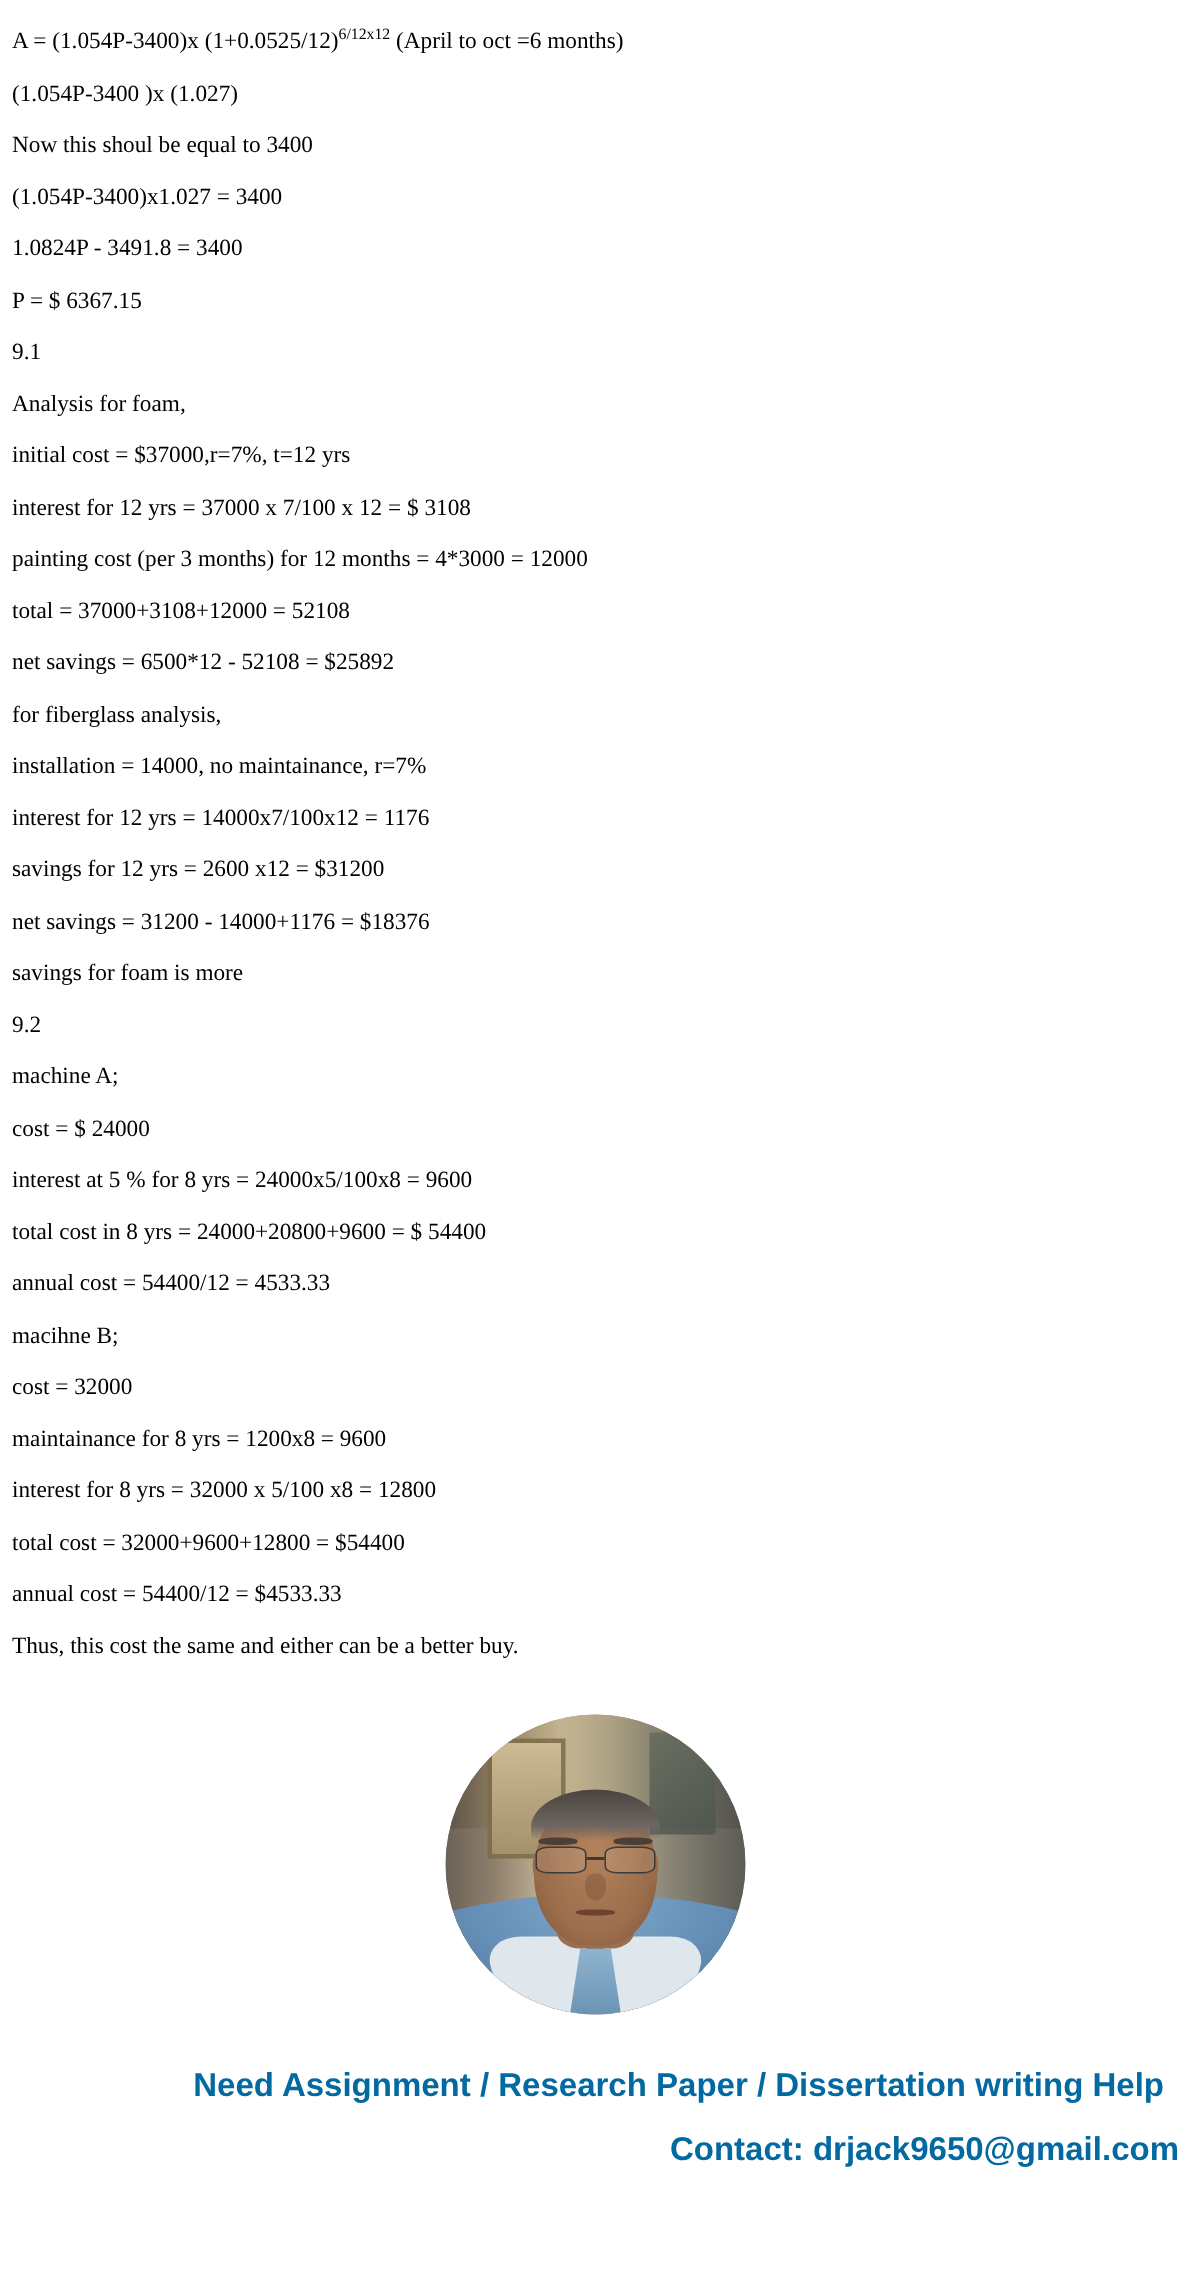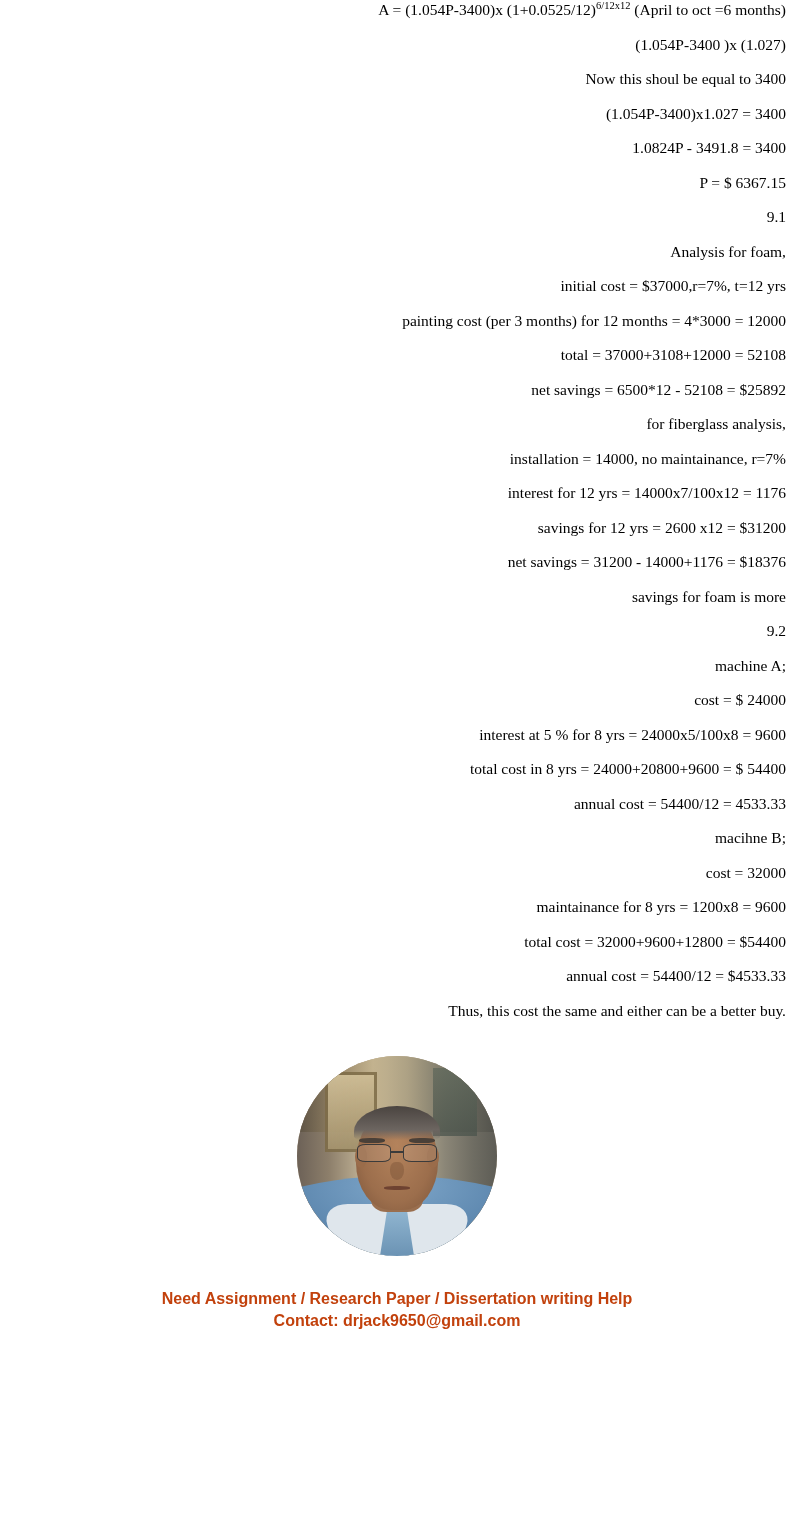--- a/index.html
+++ b/index.html
@@ -12,22 +12,21 @@
     min-height: 1523px;
     font-family: "Liberation Serif", "DejaVu Serif", serif;
     color: #000000;
   }
   .page {
     width: 794px;
     box-sizing: border-box;
     padding: 0 8px;
   }
   .lines {
-    padding-top: 0px;
-    text-align: right;
+    padding-top: 18px;
   }
   .line {
     font-size: 15.5px;
     line-height: 1.0;
     margin: 0 0 19px 0;
     white-space: pre-wrap;
   }
   .line.first {
     padding-top: 2px;
   }
@@ -229,65 +228,67 @@
     left: 50%;
     transform: translateX(-50%);
     top: 65%;
     width: 13%;
     height: 2%;
     background: #6e4231;
     border-radius: 40%;
   }
   .footer {
     margin-top: 34px;
-    text-align: center;
+    text-align: right;
     font-family: "Liberation Sans", "DejaVu Sans", sans-serif;
     font-weight: bold;
-    font-size: 16px;
+    font-size: 22px;
     line-height: 1.15;
-    color: #c2410c;
+    color: #0369a1;
   }
   .footer .l1 { padding: 0 10px; }
-  .footer .l2 { margin-top: 4px; }
+  .footer .l2 { margin-top: 18px; }
 </style>
 </head>
 <body>
 
 <div class="page">
 
   <div class="lines">
 
     <p class="line first"><span>A = (1.054P-3400)x (1+0.0525/12)</span><sup>6/12x12</sup><span> (April to oct =6 months)</span></p>
 
     <p class="line">(1.054P-3400 )x (1.027)</p>
     <p class="line">Now this shoul be equal to 3400</p>
     <p class="line">(1.054P-3400)x1.027 = 3400</p>
     <p class="line">1.0824P - 3491.8 = 3400</p>
     <p class="line">P = $ 6367.15</p>
     <p class="line">9.1</p>
     <p class="line">Analysis for foam,</p>
     <p class="line">initial cost = $37000,r=7%, t=12 yrs</p>
+    <p class="line">interest for 12 yrs = 37000 x 7/100 x 12 = $ 3108</p>
     <p class="line">painting cost (per 3 months) for 12 months = 4*3000 = 12000</p>
     <p class="line">total = 37000+3108+12000 = 52108</p>
     <p class="line">net savings = 6500*12 - 52108 = $25892</p>
     <p class="line">for fiberglass analysis,</p>
     <p class="line">installation = 14000, no maintainance, r=7%</p>
     <p class="line">interest for 12 yrs = 14000x7/100x12 = 1176</p>
     <p class="line">savings for 12 yrs = 2600 x12 = $31200</p>
     <p class="line">net savings = 31200 - 14000+1176 = $18376</p>
     <p class="line">savings for foam is more</p>
     <p class="line">9.2</p>
     <p class="line">machine A;</p>
     <p class="line">cost = $ 24000</p>
     <p class="line">interest at 5 % for 8 yrs = 24000x5/100x8 = 9600</p>
     <p class="line">total cost in 8 yrs = 24000+20800+9600 = $ 54400</p>
     <p class="line">annual cost = 54400/12 = 4533.33</p>
     <p class="line">macihne B;</p>
     <p class="line">cost = 32000</p>
     <p class="line">maintainance for 8 yrs = 1200x8 = 9600</p>
+    <p class="line">interest for 8 yrs = 32000 x 5/100 x8 = 12800</p>
     <p class="line">total cost = 32000+9600+12800 = $54400</p>
     <p class="line">annual cost = 54400/12 = $4533.33</p>
     <p class="line">Thus, this cost the same and either can be a better buy.</p>
 
   </div>
 
   <div class="photo-wrap">
     <div class="photo">
       <div class="bg"></div>
       <div class="bg-top"></div>

